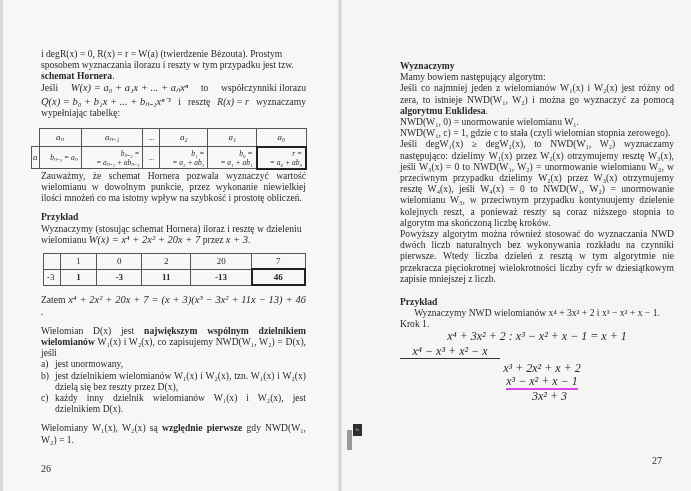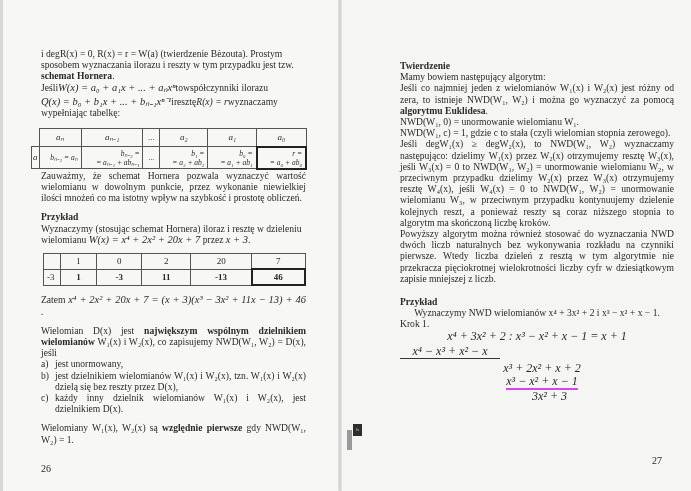--- a/index.html
+++ b/index.html
@@ -14,21 +14,21 @@
   .tab-mark { position: absolute; left: 353px; top: 424px; width: 9px; height: 12px; background: #2e2e2e;
               color: #ddd; font-size: 5px; text-align: center; line-height: 12px; }
   .tab-mark2 { position: absolute; left: 347px; top: 430px; width: 5px; height: 20px; background: #9a9a9a; }
   .content { position: absolute; font-size: 9.6px; line-height: 11.2px; text-align: justify; }
   .left-content { left: 41px; top: 48px; width: 265px; }
   .right-content { left: 400px; top: 60px; width: 274px; }
   p { margin: 0; }
   .b { font-weight: bold; }
   .i { font-style: italic; }
   .formula { font-style: italic; font-size: 10.5px; }
-  .row-flex { display: flex; }
+  .row-flex { display: flex; justify-content: space-between; }
   .gap { height: 8px; }
   .gap-s { height: 4px; }
   table.horner { border-collapse: collapse; margin-top: 10px; }
   table.horner td { border: 1px solid #555; font-size: 9px; text-align: center; padding: 1px 3px; height: 17px; }
   table.horner td.lbl { text-align: left; width: 7px; padding: 0 1px; border-left: 1px solid #555; }
   table.horner td.strong { border: 2px solid #222; }
   table.gen td { height: 18px; margin-left: 46px; }
   table.gen td.small { font-size: 7.5px; line-height: 9px; text-align: right; }
   table.num { margin-left: 2px; margin-top: 8px; }
   table.num td { height: 16px; }
@@ -170,21 +170,21 @@
   <div class="gap"></div>
   <p>
     <span>Wielomiany W₁(x), W₂(x) są</span>
     <span class="b">względnie pierwsze</span>
     <span>gdy NWD(W₁, W₂) = 1.</span>
   </p>
 </div>
 <div class="page-number pn-left">26</div>
 
 <div class="content right-content">
-  <p class="b">Twierdzenie</p>
+  <p class="b">Wyznaczymy</p>
   <p style="text-align:left">Mamy bowiem następujący algorytm:</p>
   <p>
     <span>Jeśli co najmniej jeden z wielomianów W₁(x) i W₂(x) jest różny od zera, to istnieje NWD(W₁, W₂) i można go wyznaczyć za pomocą</span>
     <span class="b">algorytmu Euklidesa</span><span>.</span>
   </p>
   <p style="text-align:left">NWD(W₁, 0) = unormowanie wielomianu W₁.</p>
   <p style="text-align:left">NWD(W₁, c) = 1, gdzie c to stała (czyli wielomian stopnia zerowego).</p>
   <p>Jeśli degW₁(x) ≥ degW₂(x), to NWD(W₁, W₂) wyznaczamy następująco: dzielimy W₁(x) przez W₂(x) otrzymujemy resztę W₃(x), jeśli W₃(x) = 0 to NWD(W₁, W₂) = unormowanie wielomianu W₂, w przeciwnym przypadku dzielimy W₂(x) przez W₃(x) otrzymujemy resztę W₄(x), jeśli W₄(x) = 0 to NWD(W₁, W₂) = unormowanie wielomianu W₃, w przeciwnym przypadku kontynuujemy dzielenie kolejnych reszt, a ponieważ reszty są coraz niższego stopnia to algorytm ma skończoną liczbę kroków.</p>
   <p>Powyższy algorytm można również stosować do wyznaczania NWD dwóch liczb naturalnych bez wykonywania rozkładu na czynniki pierwsze. Wtedy liczba dzieleń z resztą w tym algorytmie nie przekracza pięciokrotnej wielokrotności liczby cyfr w dziesiątkowym zapisie mniejszej z liczb.</p>
   <div class="gap"></div>

